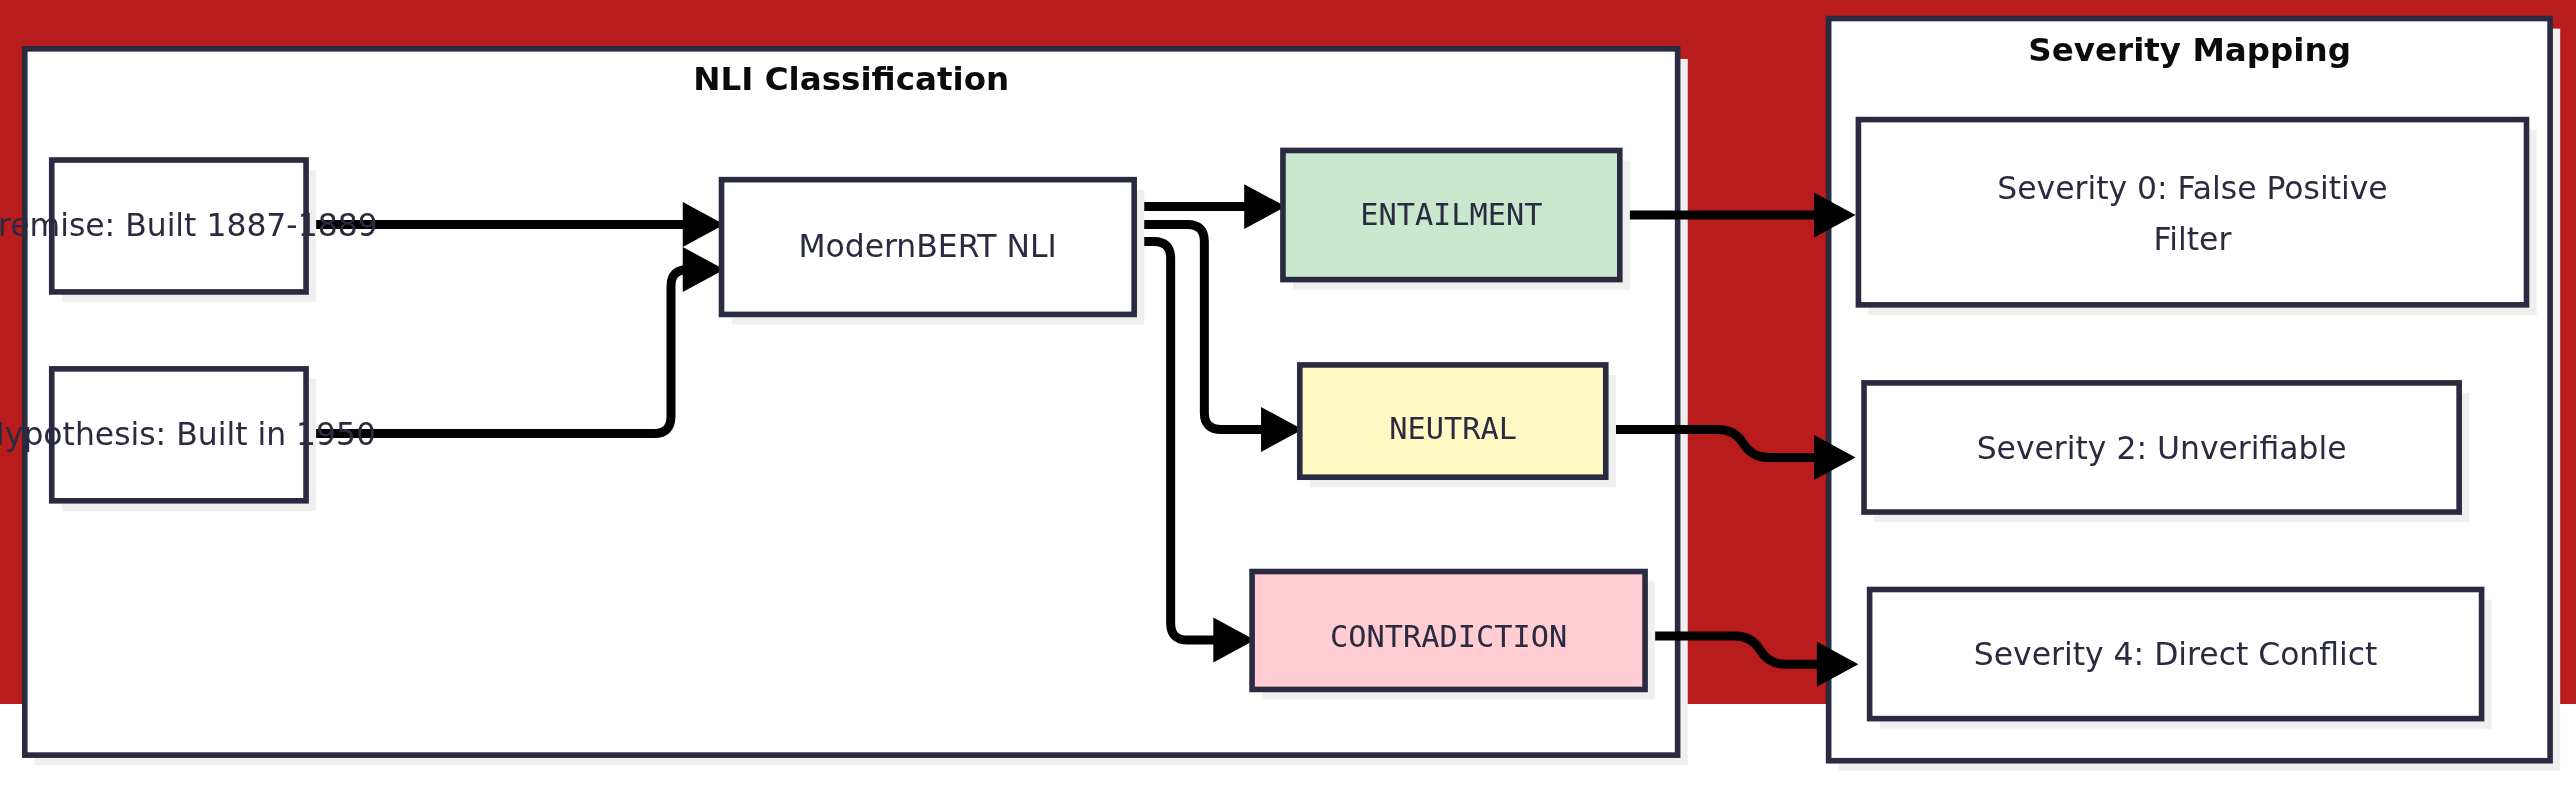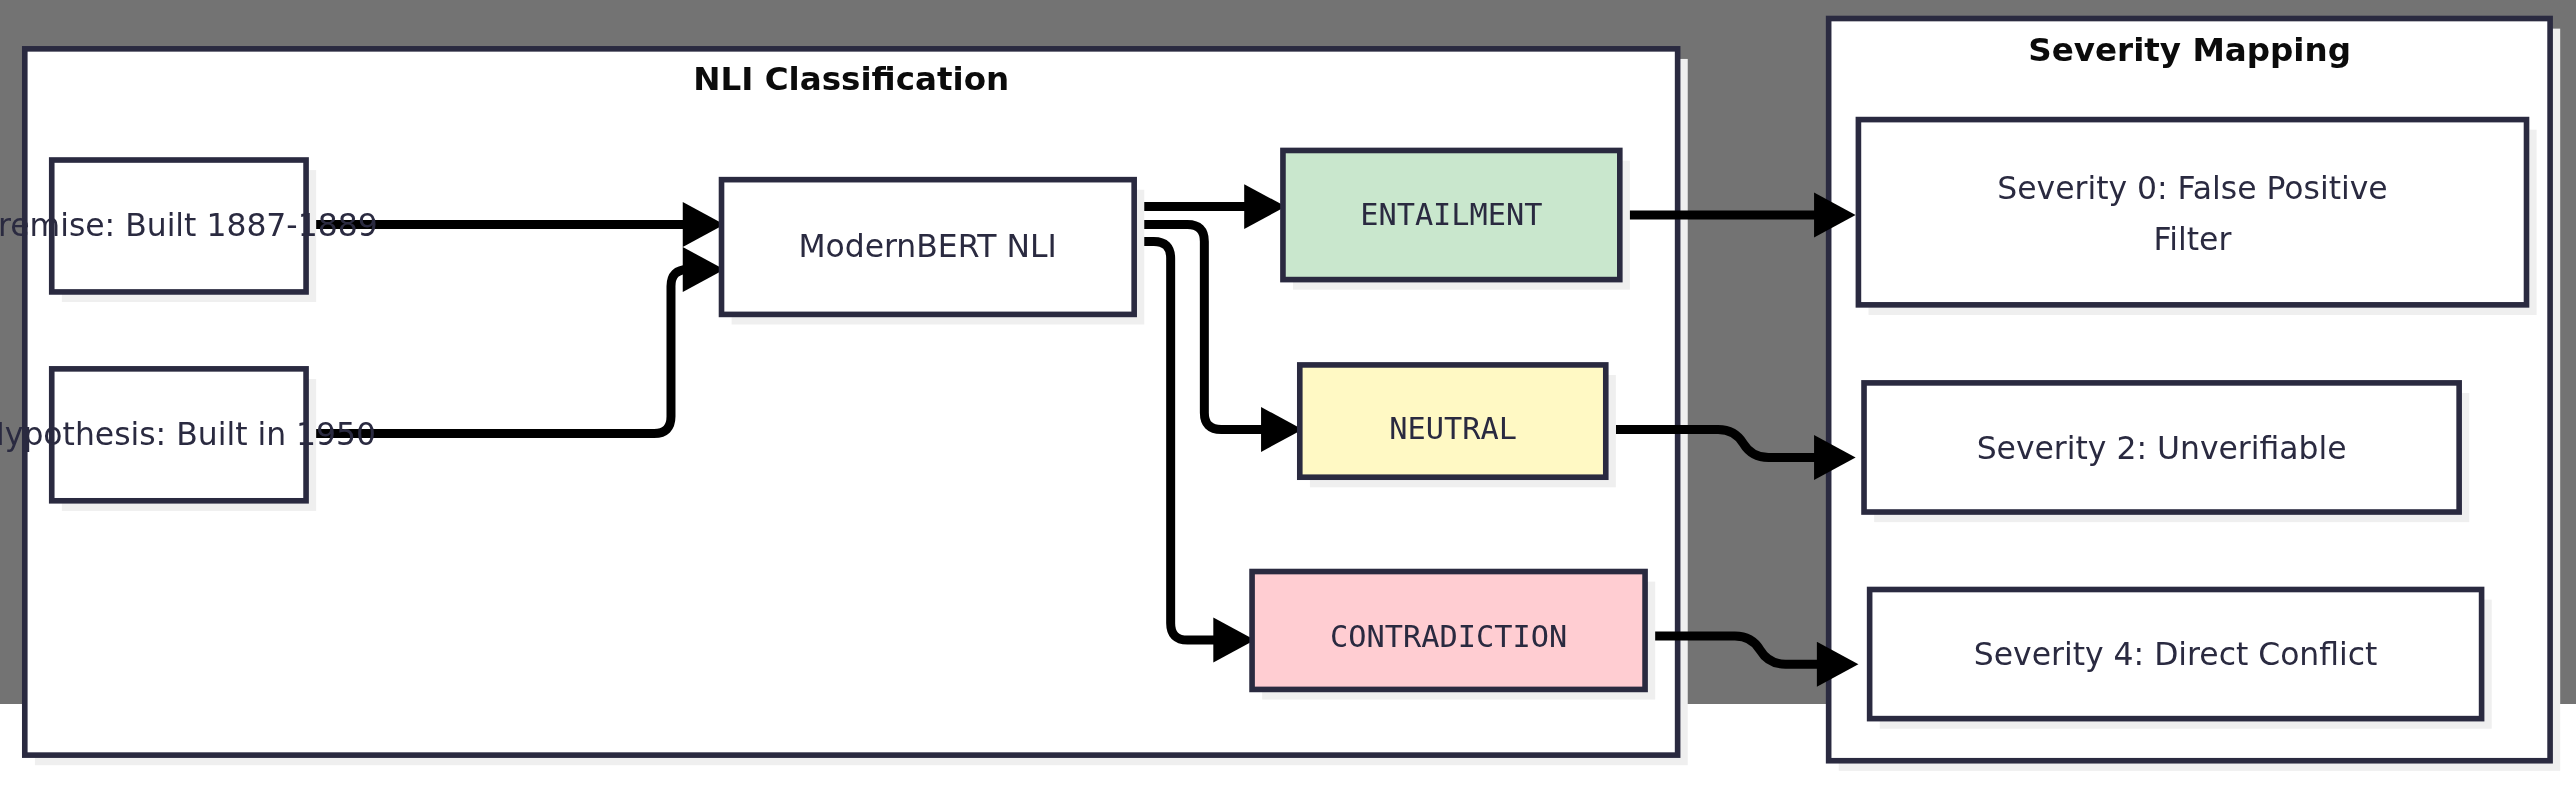--- a/index.html
+++ b/index.html
@@ -1,17 +1,17 @@
 <!DOCTYPE html>
 <html style="font-size:9px"><head>
 <meta charset="utf-8">
 <style>
   html,body{margin:0;padding:0;background:#ffffff;}
   body{width:2576px;height:786px;font-family:"DejaVu Sans Mono",monospace;overflow:hidden;}
-  #stage{position:relative;width:2576px;height:704px;background:#737373;}
+  #stage{position:relative;width:2576px;height:704px;background:#b91c1c;}
   svg#diagram{position:absolute;left:0;top:0;width:2576px;height:786px;display:block;}
   .grp-rect{fill:#ffffff;stroke:#2a2a40;stroke-width:10;}
   .grp-shadow{fill:#efefef;stroke:none;}
   .node-rect{stroke:#2a2a40;stroke-width:10;}
   .node-shadow{fill:#efefef;stroke:none;}
   .edge{fill:none;stroke:#000000;stroke-width:16;stroke-linecap:butt;stroke-linejoin:round;}
   .arrowhead{fill:#000000;stroke:none;}
   text{font-family:"DejaVu Sans Mono","Liberation Mono",monospace;}
   .grp-title{font-size:58px;fill:#0b0b0b;text-anchor:middle;font-weight:700;
              font-family:"DejaVu Sans","Liberation Sans",sans-serif;}

